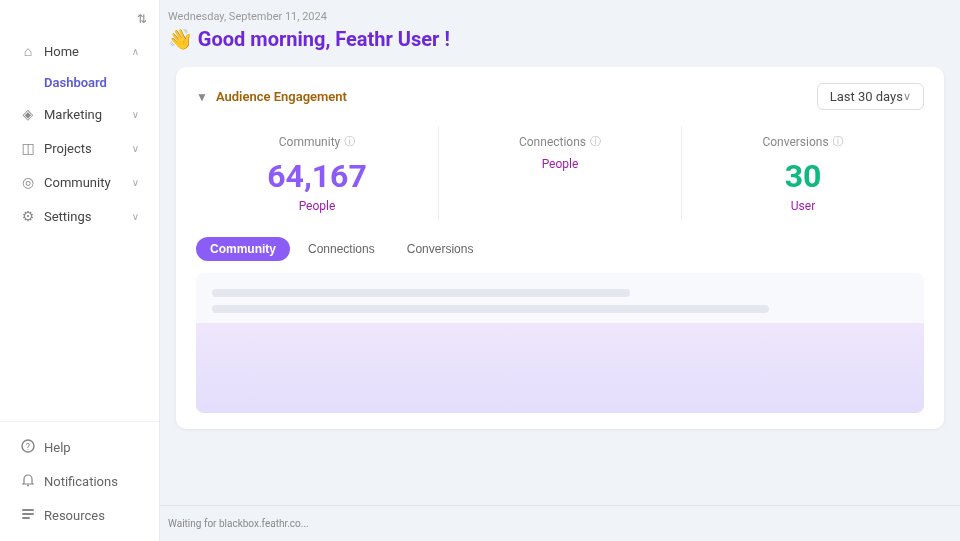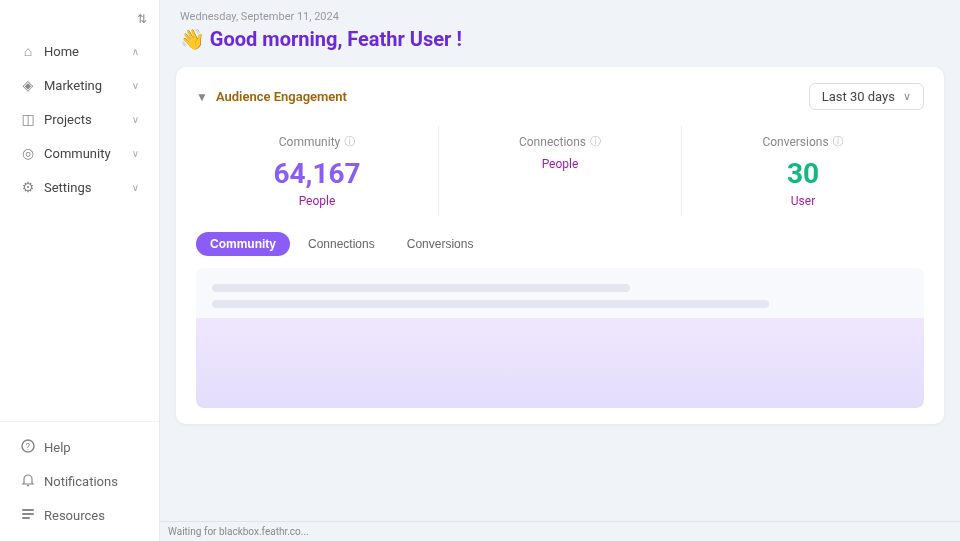--- a/index.html
+++ b/index.html
@@ -82,21 +82,21 @@
     .sidebar-bottom-item .icon { color: #888; font-size: 14px; width: 16px; text-align: center; }
 
     
     .main {
       flex: 1;
       display: flex;
       flex-direction: column;
       overflow: hidden;
     }
     .top-bar {
-      padding: 10px 20px 4px;
+      padding: 10px 8px 4px;
       background: #f0f3f8;
     }
     .date-text {
       font-size: 11px;
       color: #999;
       margin-bottom: 4px;
     }
     .greeting {
       font-size: 20px;
       font-weight: 700;
@@ -133,21 +133,20 @@
       cursor: pointer;
     }
     .card-title {
       font-size: 13px;
       font-weight: 600;
       color: #a16207;
     }
     .period-select {
       display: flex;
       align-items: center;
-      gap: 8px;
       border: 1px solid #ddd;
       border-radius: 6px;
       padding: 5px 12px;
       background: #fff;
       cursor: pointer;
       font-size: 13px;
       color: #444;
     }
     .period-select .chev { color: #888; font-size: 11px; }
 
@@ -172,21 +171,21 @@
       display: flex;
       align-items: center;
       justify-content: center;
       gap: 4px;
     }
     .metric-label .info-icon {
       font-size: 11px;
       color: #bbb;
     }
     .metric-value {
-      font-size: 28px;
+      font-size: 32px;
       font-weight: 700;
       margin-bottom: 4px;
     }
     .metric-value.purple { color: #8b5cf6; }
     .metric-value.teal { color: #06b6d4; }
     .metric-value.green { color: #10b981; }
     .metric-sub {
       font-size: 12px;
       color: #a21caf;
     }
@@ -240,39 +239,42 @@
       background: linear-gradient(180deg, #d8b4fe44 0%, #c4b5fd66 100%);
     }
 
     
     .status-bar {
       background: #f0f3f8;
       padding: 3px 8px;
       font-size: 10px;
       color: #888;
       border-top: 1px solid #e0e3ea;
-      height: 20px;
+      height: 36px;
       display: flex;
       align-items: center;
     }
   </style>
 </head>
 <body>
 
 <div class="sidebar">
   <div class="sidebar-top">
     <span class="chevron-updown">⇅</span>
   </div>
 
   <div class="sidebar-item">
     <span class="icon">⌂</span>
     <span class="label">Home</span>
     <span class="chevron">∧</span>
   </div>
 
+  <div class="sidebar-sub-item active">
+    <span>Dashboard</span>
+  </div>
 
   <div class="sidebar-item">
     <span class="icon">◈</span>
     <span class="label">Marketing</span>
     <span class="chevron">∨</span>
   </div>
 
 
   <div class="sidebar-item">
     <span class="icon">◫</span>

